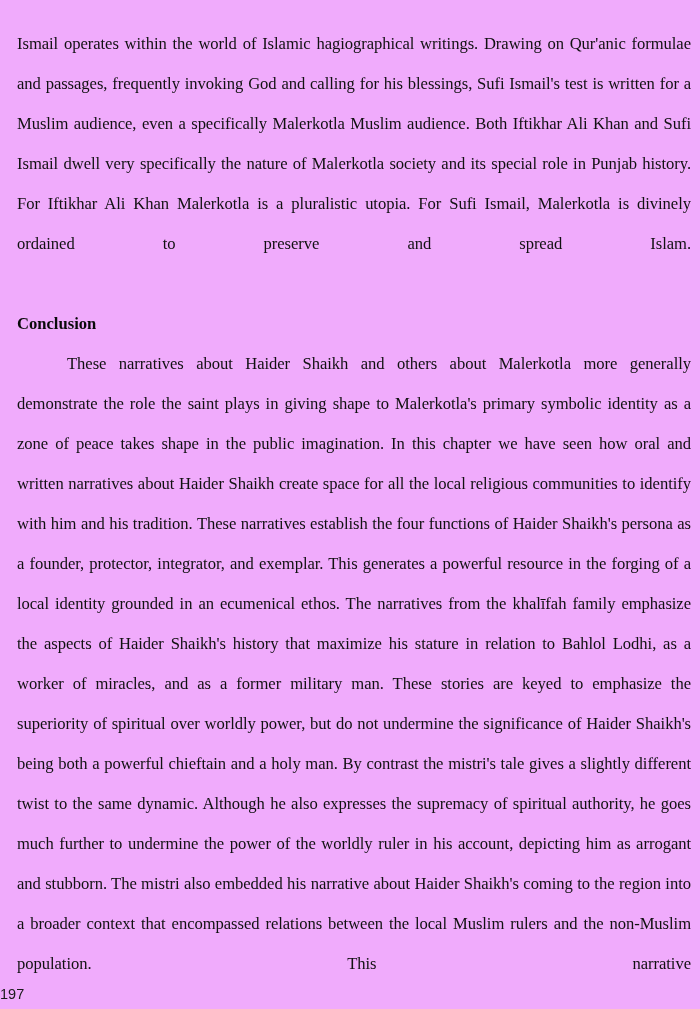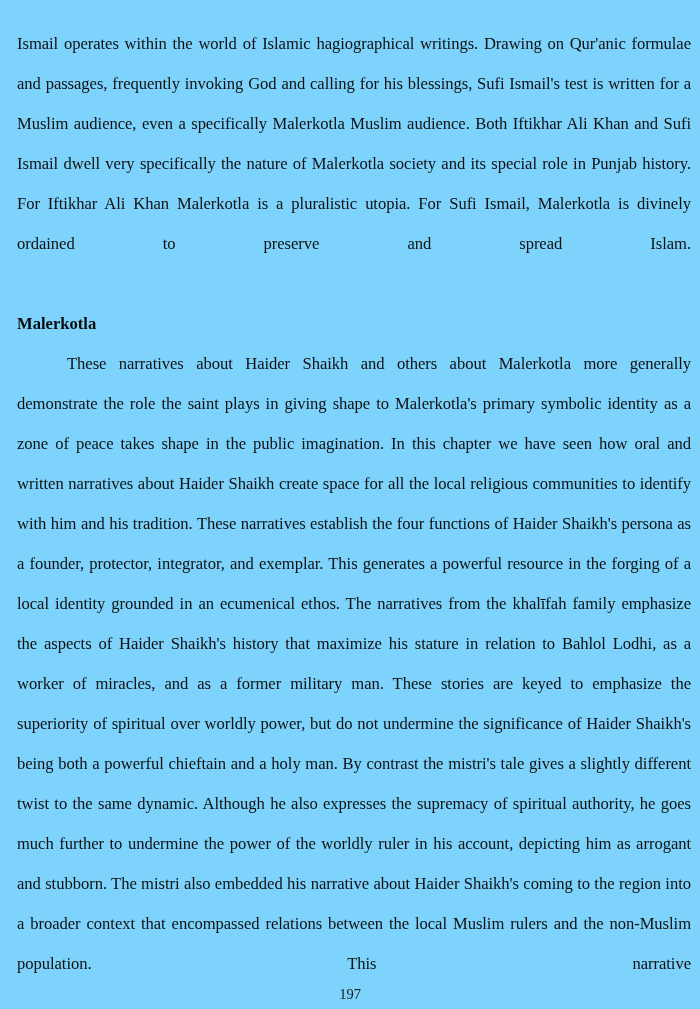--- a/index.html
+++ b/index.html
@@ -16,21 +16,21 @@
     color: #0d0d0d;
     -webkit-font-smoothing: antialiased;
   }
 
   #page {
     position: absolute;
     left: 0;
     top: 0;
     width: 700px;
     height: 1009px;
-    background: #7dd3fc;
+    background: #f0abfc;
   }
 
   #body-text {
     position: absolute;
     left: 17px;
     top: 24px;
     width: 674px;
   }
 
   .para {
@@ -67,37 +67,36 @@
     content: "";
     display: inline-block;
     width: 100%;
   }
 
   #page-number {
     position: absolute;
     left: 0;
     top: 984px;
     width: 700px;
-    text-align: center;
     font-size: 14.5px;
     line-height: 20px;
     color: #1a1a1a;
-    font-family: Liberation Serif, serif;
+    font-family: Liberation Sans, sans-serif;
   }
 </style>
 </head>
 <body>
 
 <div id="page">
 
   <div id="body-text">
 
     <p class="para"><span>Ismail operates within the world of Islamic hagiographical writings.  Drawing on Qur'anic formulae and passages, frequently invoking God and calling for his blessings, Sufi Ismail's test is written for a Muslim audience, even a specifically Malerkotla Muslim audience.  Both Iftikhar Ali Khan and Sufi Ismail dwell very specifically the nature of Malerkotla society and its special role in Punjab history.  For Iftikhar Ali Khan Malerkotla is a pluralistic utopia.  For Sufi Ismail, Malerkotla is divinely ordained to preserve and spread Islam.</span></p>
 
-    <p class="heading">Malerkotla</p>
+    <p class="heading">Conclusion</p>
 
     <p class="para indent"><span>These narratives about Haider Shaikh and others about Malerkotla more generally demonstrate the role the saint plays in giving shape to Malerkotla's primary symbolic identity as a zone of peace takes shape in the public imagination.  In this chapter we have seen how oral and written narratives about Haider Shaikh create space for all the local religious communities to identify with him and his tradition.  These narratives establish the four functions of Haider Shaikh's persona as a founder, protector, integrator, and exemplar.  This generates a powerful resource in the forging of a local identity grounded in an ecumenical ethos.  The narratives from the </span><span class="it">khalīfah</span><span> family emphasize the aspects of Haider Shaikh's history that maximize his stature in relation to Bahlol Lodhi, as a worker of miracles, and as a former military man.  These stories are keyed to emphasize the superiority of spiritual over worldly power, but do not undermine the significance of Haider Shaikh's being both a powerful chieftain and a holy man.  By contrast the </span><span class="it">mistri</span><span>'s tale gives a slightly different twist to the same dynamic.  Although he also expresses the supremacy of spiritual authority, he goes much further to undermine the power of the worldly ruler in his account, depicting him as arrogant and stubborn.  The </span><span class="it">mistri</span><span> also embedded his narrative about Haider Shaikh's coming to the region into a broader context that encompassed relations between the local Muslim rulers and the non-Muslim population.  This narrative</span></p>
 
   </div>
 
   <div id="page-number">197</div>
 
 </div>
 
 </body></html>

